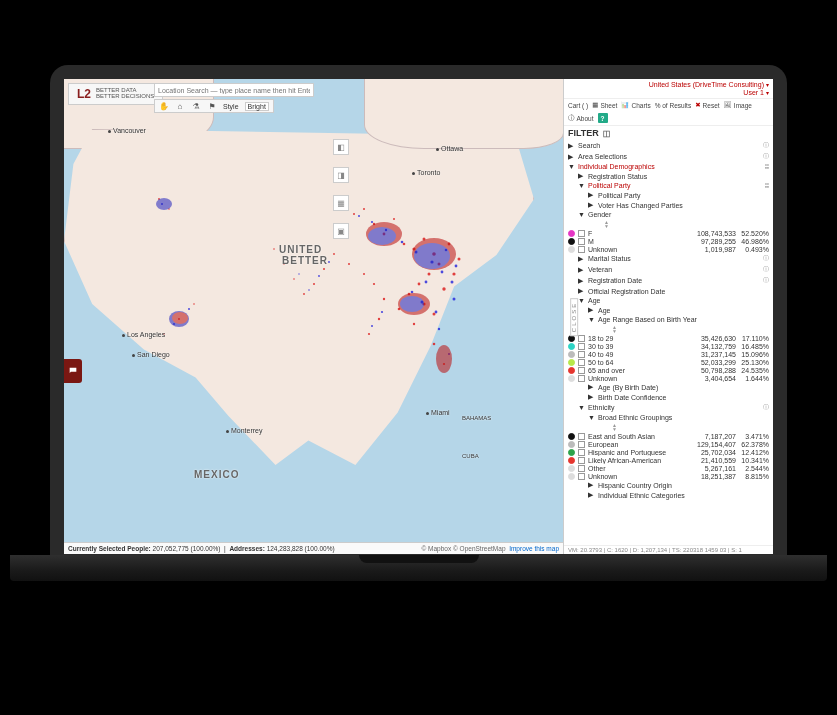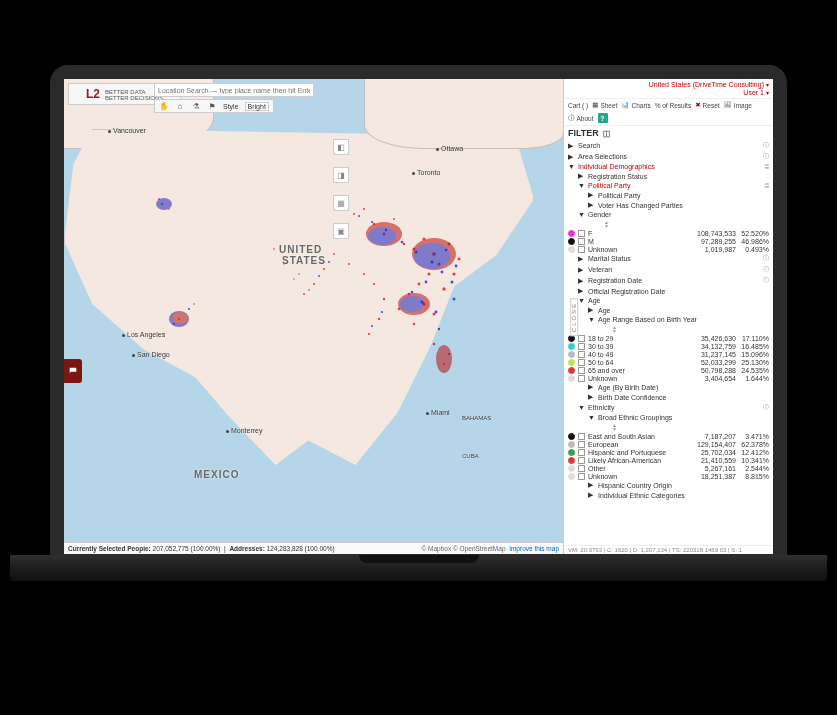--- a/index.html
+++ b/index.html
@@ -57,21 +57,21 @@
   .dot-city::before {
     content: ""; display:inline-block; width:3px; height:3px; border-radius:50%;
     background:#444; margin-right:2px; vertical-align:middle;
   }
   .country-label { font-size: 10px; font-weight: bold; color: #666; letter-spacing: 1px; }
 
   
   .logo-block {
     position: absolute; top: 4px; left: 4px;
     background: #f7f7f7; border: 1px solid #ccc;
-    padding: 3px 17px; display: flex; gap: 5px; align-items: flex-end;
+    padding: 3px 8px; display: flex; gap: 5px; align-items: flex-start;
   }
   .logo-mark { font-weight: bold; font-size: 12px; color: #8a1f1f; }
   .logo-text { font-size: 6px; line-height: 1; color: #555; }
 
   .search-bar {
     position: absolute; top: 4px; left: 90px;
     width: 160px; height: 14px;
     border: 1px solid #ccc; background: #fff;
     font-size: 7px; padding: 0 3px; color: #aaa;
   }
@@ -266,21 +266,21 @@
           <ellipse cx="55" cy="165" rx="10" ry="8" fill="#22b"></ellipse>
           <ellipse cx="56" cy="164" rx="8" ry="6" fill="#b11"></ellipse>
           <ellipse cx="40" cy="50" rx="8" ry="6" fill="#22b"></ellipse>
         </g>
       </svg>
 
       <span class="city-label dot-city" style="left:44px;top:48px">Vancouver</span>
       <span class="city-label dot-city" style="left:372px;top:66px">Ottawa</span>
       <span class="city-label dot-city" style="left:348px;top:90px">Toronto</span>
       <span class="city-label country-label" style="left:215px;top:165px">UNITED</span>
-      <span class="city-label country-label" style="left:218px;top:176px">STATES</span>
+      <span class="city-label country-label" style="left:218px;top:176px">BETTER</span>
       <span class="city-label dot-city" style="left:58px;top:252px">Los Angeles</span>
       <span class="city-label dot-city" style="left:68px;top:272px">San Diego</span>
       <span class="city-label dot-city" style="left:162px;top:348px">Monterrey</span>
       <span class="city-label country-label" style="left:130px;top:390px">MEXICO</span>
       <span class="city-label dot-city" style="left:362px;top:330px">Miami</span>
       <span class="city-label" style="left:398px;top:336px;font-size:6px">BAHAMAS</span>
       <span class="city-label" style="left:398px;top:374px;font-size:6px">CUBA</span>
 
       <div class="logo-block">
         <span class="logo-mark">L2</span>

